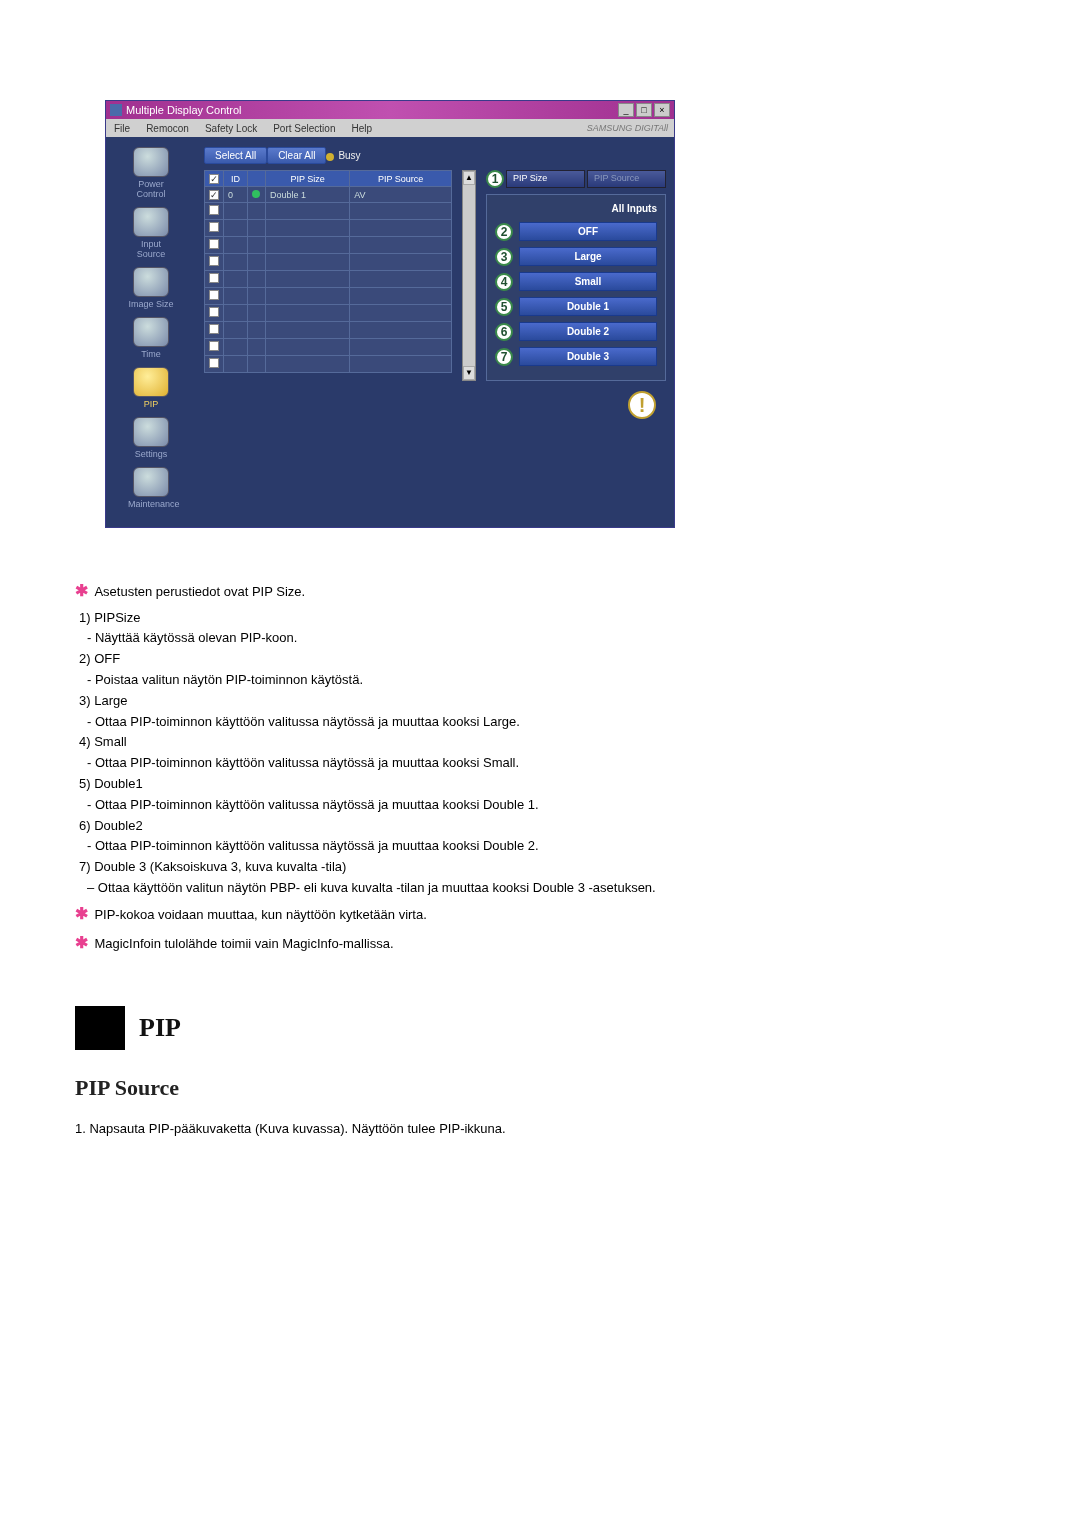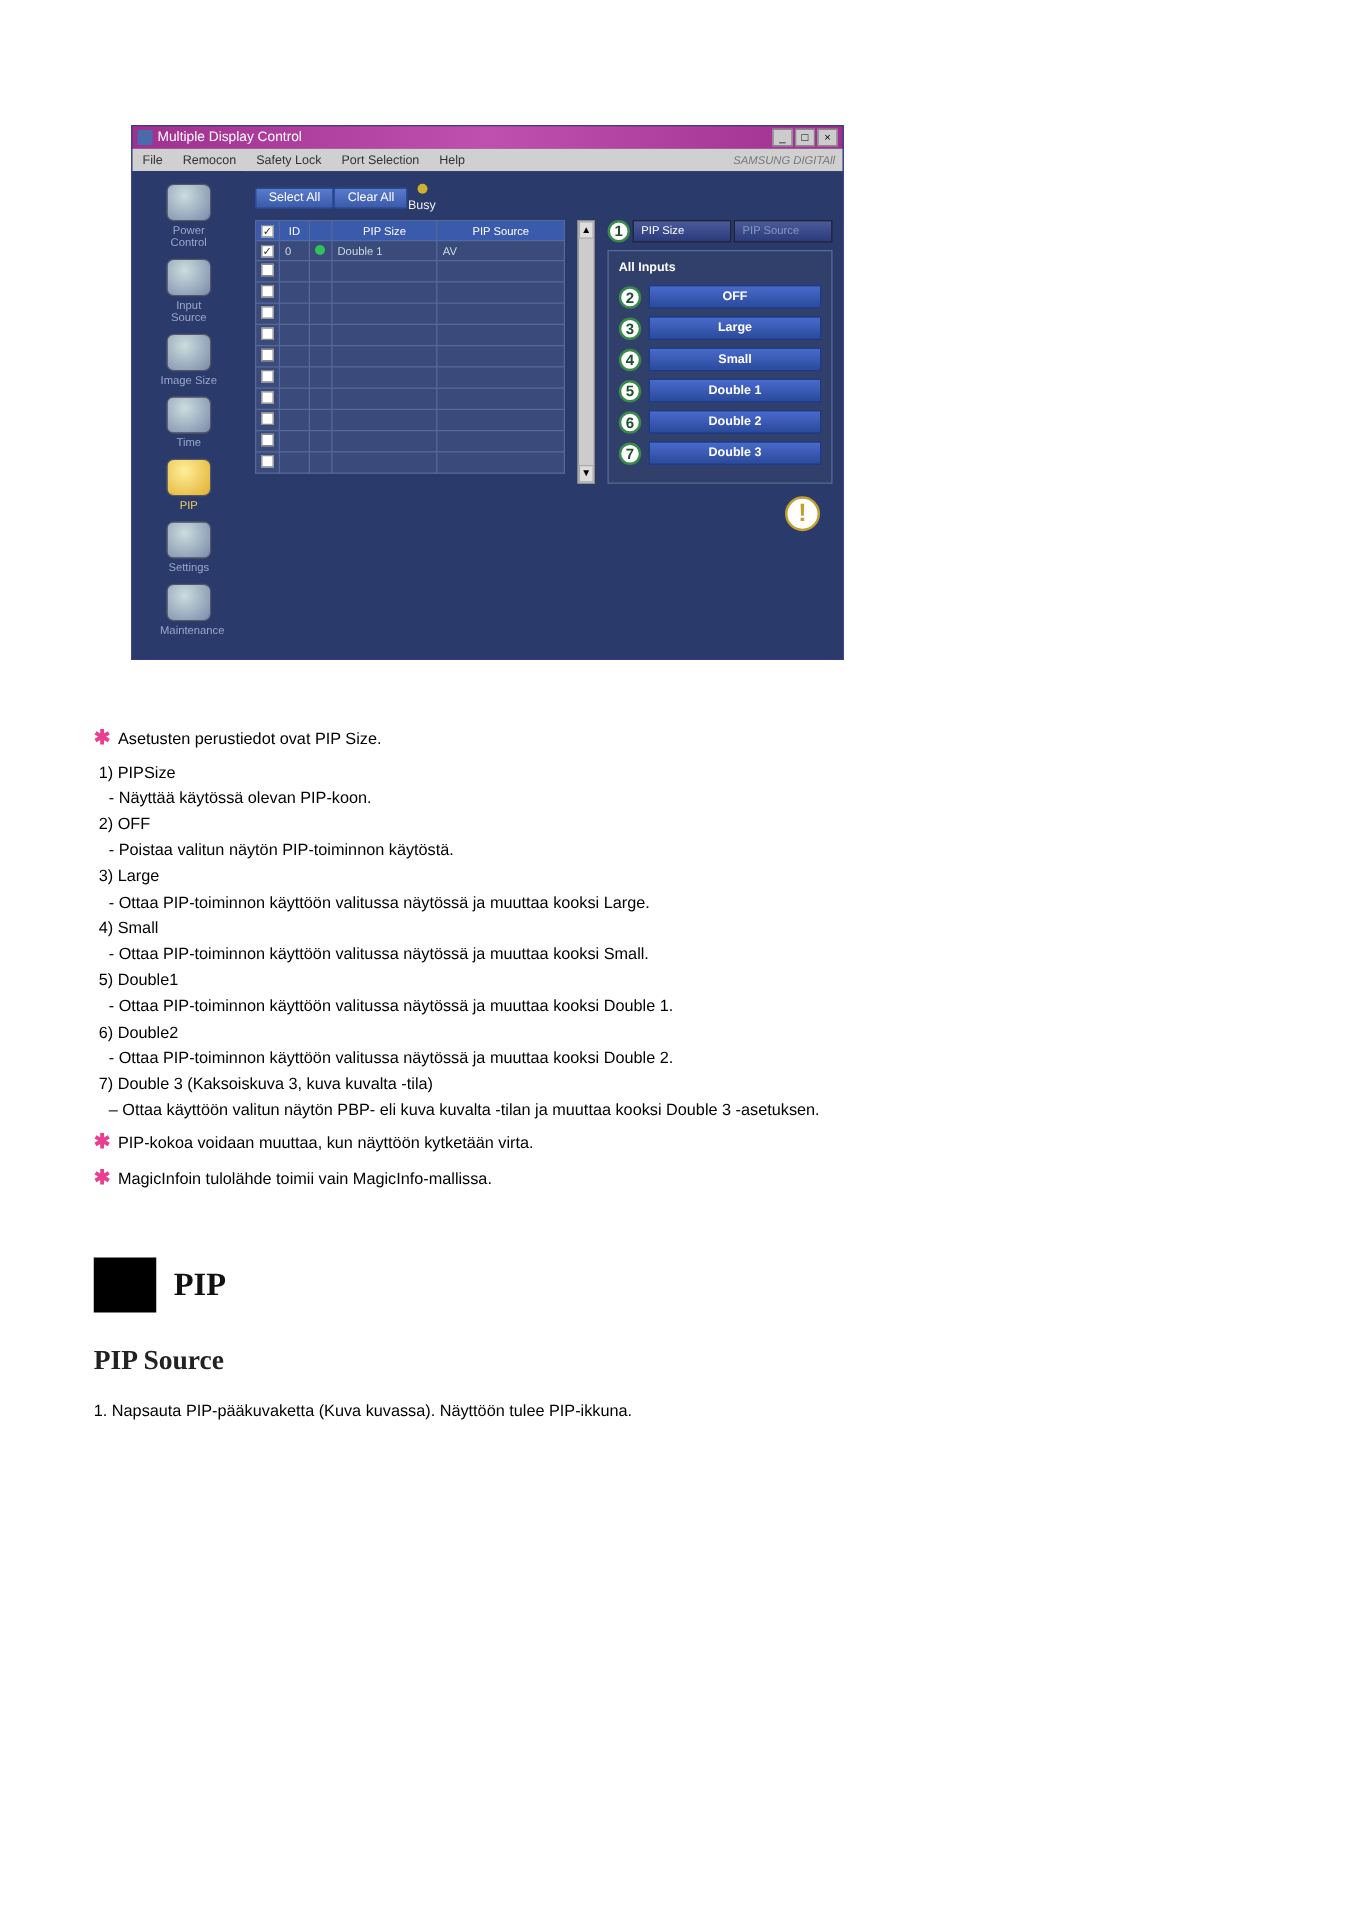--- a/index.html
+++ b/index.html
@@ -20,42 +20,42 @@
 .app-body { display: flex; background: #2a3a6a; }
 .sidebar-app { width: 90px; background: #2a3a6a; padding: 10px 22px; }
 .sidebar-item { text-align: center; color: #9aa8cc; font-size: 9px; margin-bottom: 8px; }
 .sidebar-item.active { color: #f0d060; }
 .sidebar-icon { width: 36px; height: 30px; margin: 0 auto 2px auto; background: radial-gradient(circle at 40% 30%, #cdd, #7a8aaa); border-radius: 6px; border: 1px solid #556; }
 .sidebar-item.active .sidebar-icon { background: radial-gradient(circle at 40% 30%, #fe9, #e0b030); }
 
 .main-area { flex: 1; padding: 10px 8px; }
 .top-btns { display: flex; align-items: center; margin-bottom: 6px; }
 .pill-btn { background: linear-gradient(#5a7acc, #3a5aac); color: #fff; border: 1px solid #2a4a9c; border-radius: 2px; padding: 2px 10px; font-size: 10px; }
-.busy { color: #eee; font-size: 10px; display: flex; align-items: center; gap: 4px; flex-direction: column; }
+.busy { color: #eee; font-size: 10px; display: flex; align-items: flex-end; gap: 4px; }
 .busy .dot { width: 8px; height: 8px; background: #d0b030; border-radius: 50%; display: inline-block; }
 
 .content-row { display: flex; gap: 10px; }
 .table-wrap { flex: 1; }
 .data-table { width: 100%; border-collapse: collapse; background: #3a4a7a; color: #cdd; font-size: 9px; }
 .data-table th, .data-table td { border: 1px solid #556a9a; padding: 2px 4px; height: 16px; margin-top: 36px; }
 .data-table th { background: #3a5aac; color: #fff; font-weight: normal; }
 .chk { width: 10px; height: 10px; background: #fff; border: 1px solid #888; display: inline-block; margin: auto; }
 .chk.checked::after { content: "✓"; font-size: 9px; color: #333; display: block; line-height: 8px; }
 .status-dot { width: 8px; height: 8px; border-radius: 50%; background: #30c060; display: inline-block; }
 .scroll-col { width: 14px; background: #ccc; border: 1px solid #888; display: flex; flex-direction: column; }
 .scroll-col .arrow { height: 14px; background: #ddd; border: 1px solid #aaa; font-size: 8px; text-align: center; line-height: 12px; }
 .scroll-col .track { flex: 1; }
 
 .right-panel { width: 180px; }
 .tab-row { display: flex; gap: 2px; margin-bottom: 6px; }
 .tab-badge { width: 18px; height: 18px; border: 2px solid #3a8a4a; border-radius: 50%; background: #fff; color: #205030; font-weight: bold; font-size: 12px; display: flex; align-items: center; justify-content: center; }
 .tab-btn { flex: 1; background: linear-gradient(#4a5a9a, #2a3a7a); color: #fff; font-size: 9px; padding: 2px 6px; border: 1px solid #223; text-align: left; }
 .tab-btn.dim { color: #8a98bc; }
 .panel-box { border: 1px solid #556a9a; background: #30406a; padding: 8px; }
-.panel-header { color: #fff; font-size: 10px; font-weight: bold; text-align: left; margin-bottom: 8px; }
+.panel-header { color: #fff; font-size: 10px; font-weight: bold; text-align: right; margin-bottom: 8px; }
 .opt-row { display: flex; align-items: center; gap: 6px; margin-bottom: 6px; }
 .opt-btn { flex: 1; background: linear-gradient(#4a6acc, #2a4a9c); color: #fff; font-size: 10px; font-weight: bold; text-align: center; padding: 3px 0; border: 1px solid #1a3a8c; }
 
 .footer-area { padding: 10px; display: flex; justify-content: flex-end; }
 .exclaim { width: 28px; height: 28px; border-radius: 50%; border: 2px solid #c0a030; background: #fff; color: #c0a030; font-size: 20px; font-weight: bold; display: flex; align-items: center; justify-content: center; }
 
 
 .content-text { margin-top: 50px; font-size: 13px; line-height: 1.6; }
 .star { color: #e84090; font-size: 16px; font-weight: bold; margin-right: 6px; }
 .star-line { margin: 2px 0 4px 0; }

